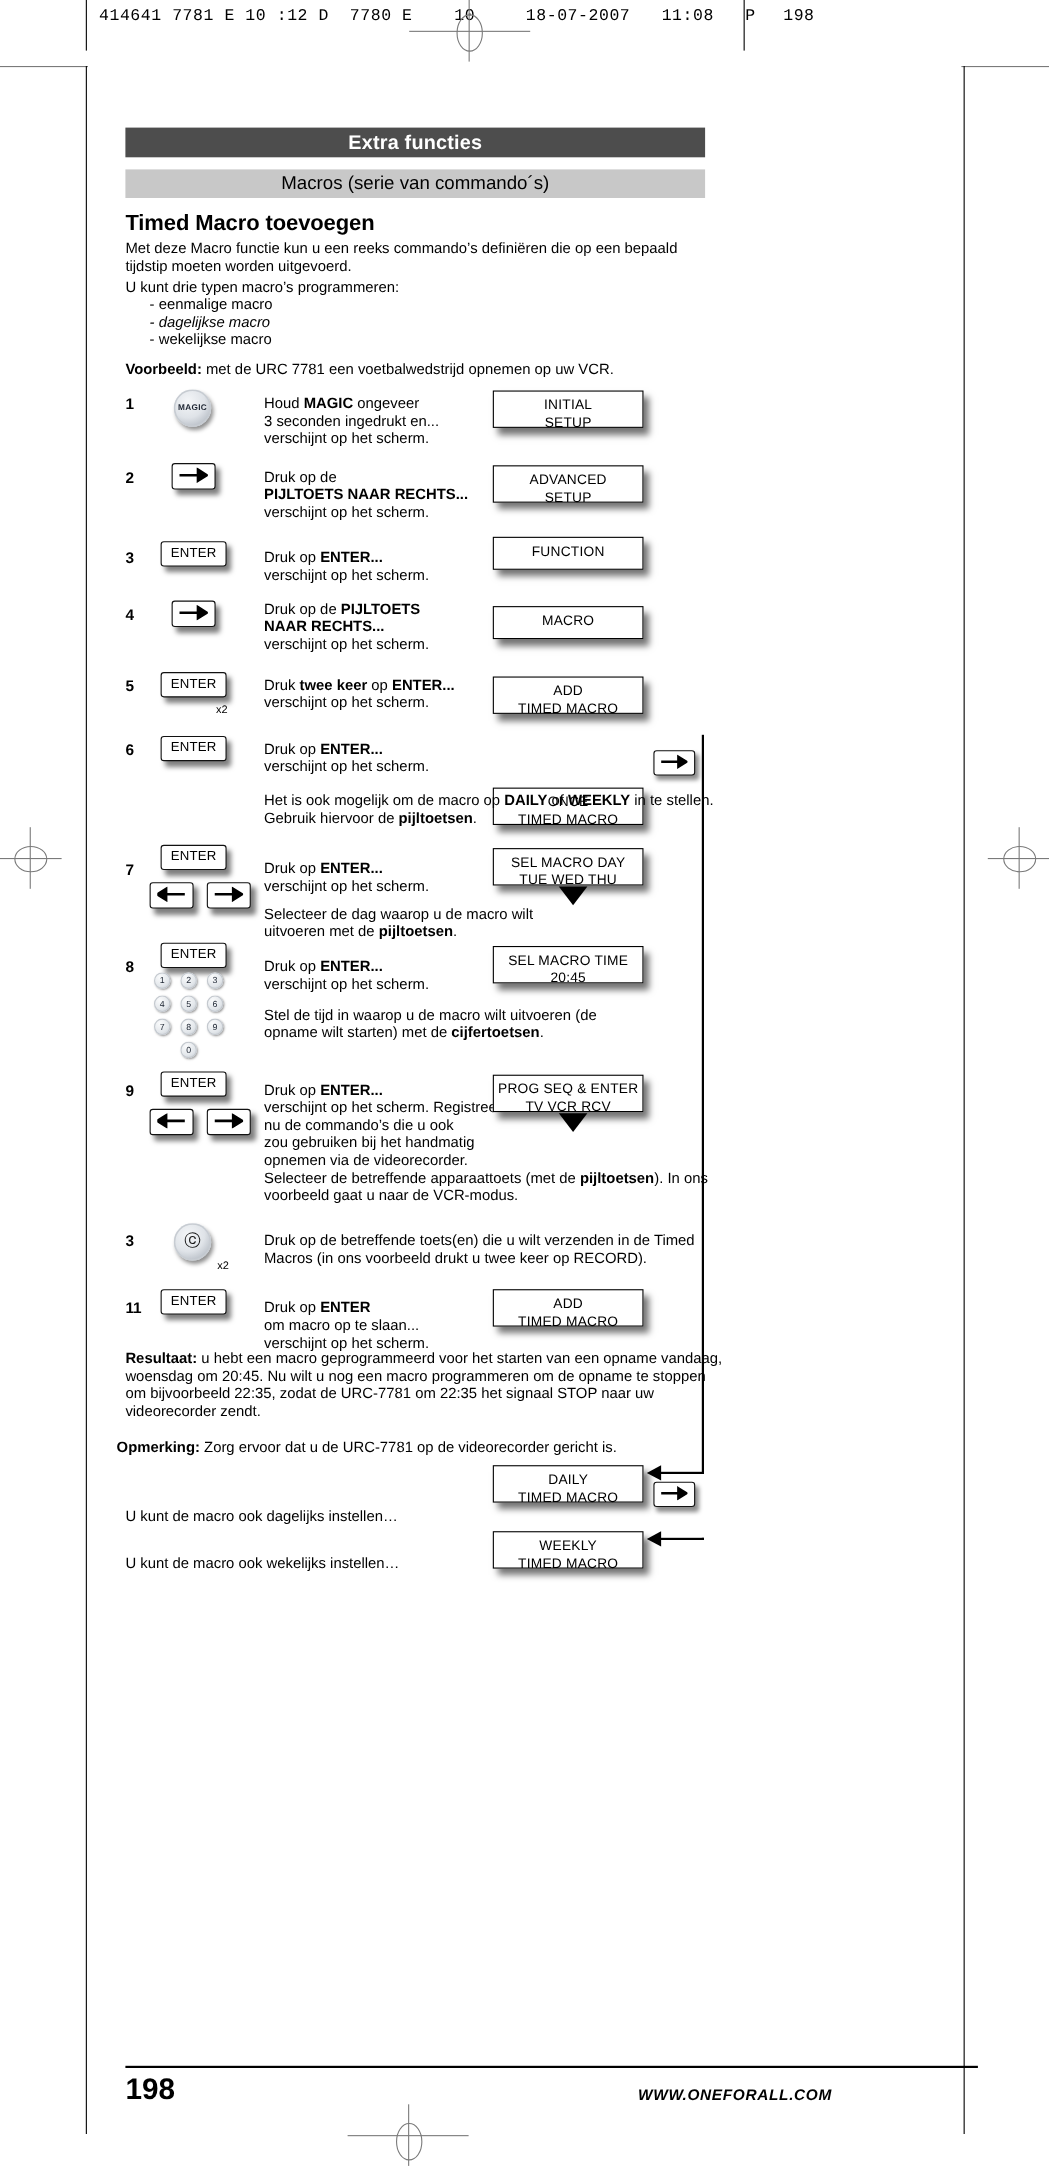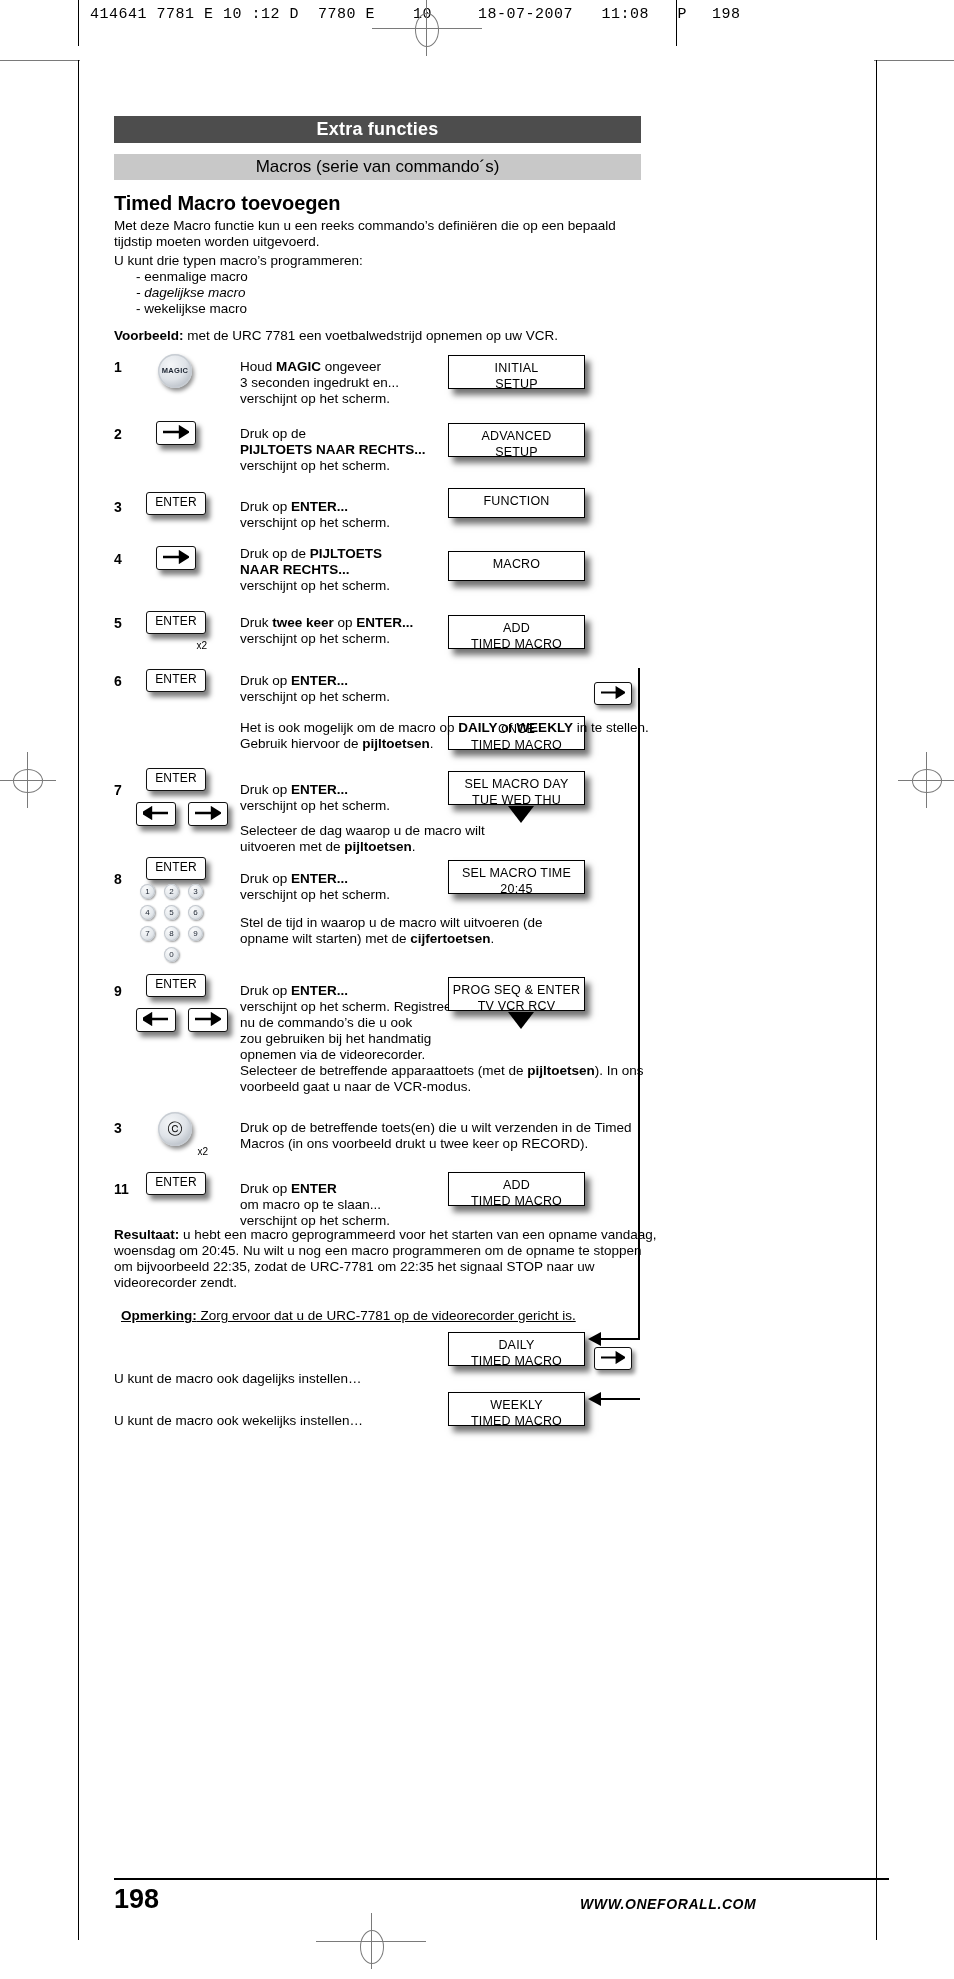--- a/index.html
+++ b/index.html
@@ -356,21 +356,21 @@
     <span class="key-rect key-enter"><span>ENTER</span></span>
   </div>
   <div class="para" style="left:240px;top:1181px;width:205px;">Druk op <b>ENTER</b><br>om macro op te slaan...<br>verschijnt op het scherm.</div>
   <div class="lcd" style="left:448px;top:1172px;width:137px;height:34px;">
     <span>ADD</span>
     <span class="l2">TIMED MACRO</span>
   </div>
 
   <div class="para" style="left:114px;top:1227px;width:545px;"><b>Resultaat:</b><span> u hebt een macro geprogrammeerd voor het starten van een opname vandaag, woensdag om 20:45. Nu wilt u nog een macro programmeren om de opname te stoppen om bijvoorbeeld 22:35, zodat de URC-7781 om 22:35 het signaal STOP naar uw videorecorder zendt.</span></div>
 
-  <div class="para" style="left:121px;top:1308px;width:545px;text-decoration:underline;"><b>Opmerking:</b><span> Zorg ervoor dat u de URC-7781 op de videorecorder gericht is.</span></div>
+  <div class="para" style="left:106px;top:1308px;width:545px;"><b>Opmerking:</b><span> Zorg ervoor dat u de URC-7781 op de videorecorder gericht is.</span></div>
 
   <div class="para" style="left:114px;top:1371px;width:330px;">U kunt de macro ook dagelijks instellen…</div>
   <div class="lcd" style="left:448px;top:1332px;width:137px;height:34px;">
     <span>DAILY</span>
     <span class="l2">TIMED MACRO</span>
   </div>
   <div class="side-arrow" style="left:594px;top:1347px;">
     <svg width="24" height="13" viewBox="0 0 26 14">
         <path d="M0 7 L17 7 M17 2 L25 7 L17 12 Z" stroke="#000" stroke-width="2.4" fill="#000"></path>
       </svg>

